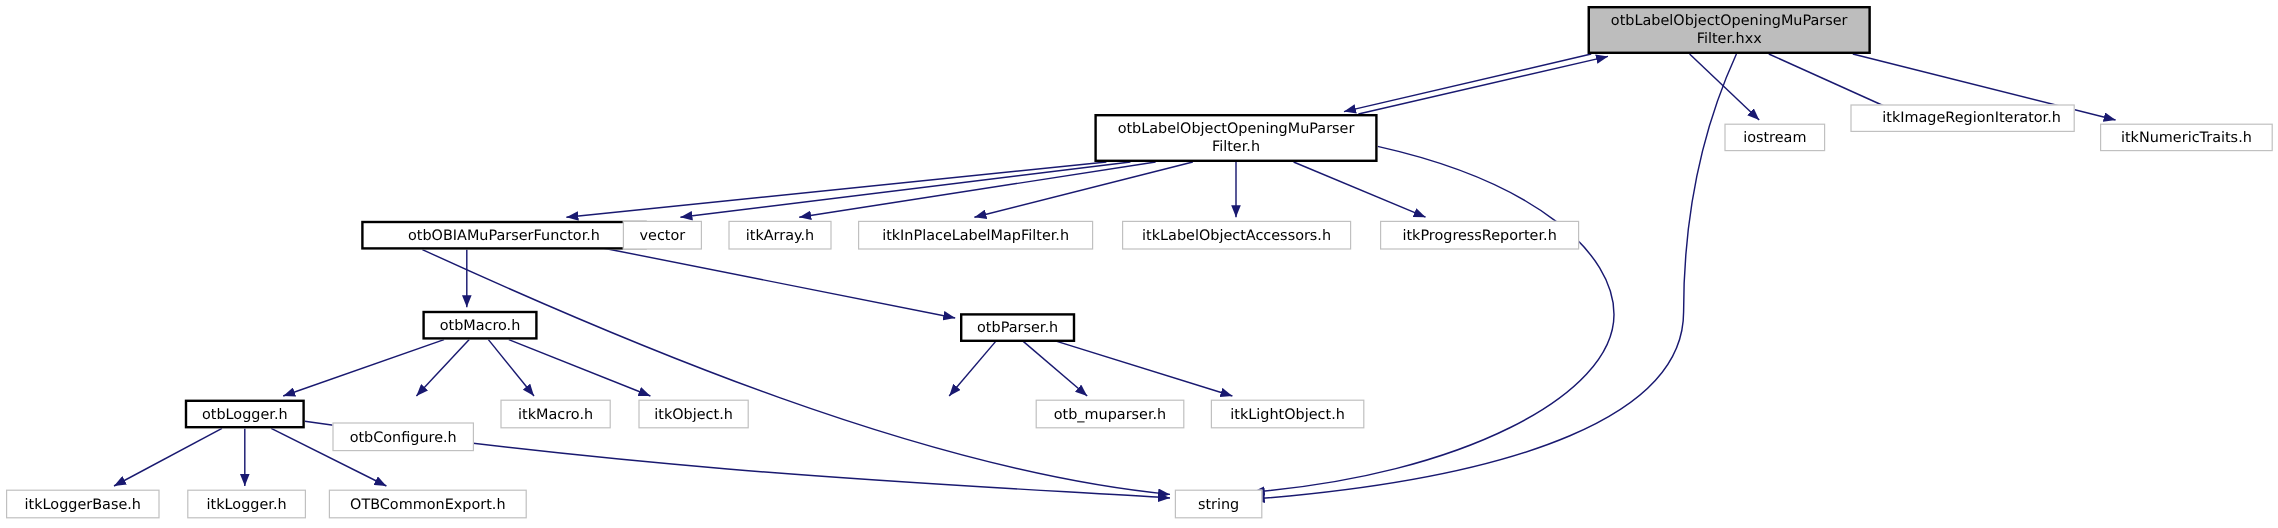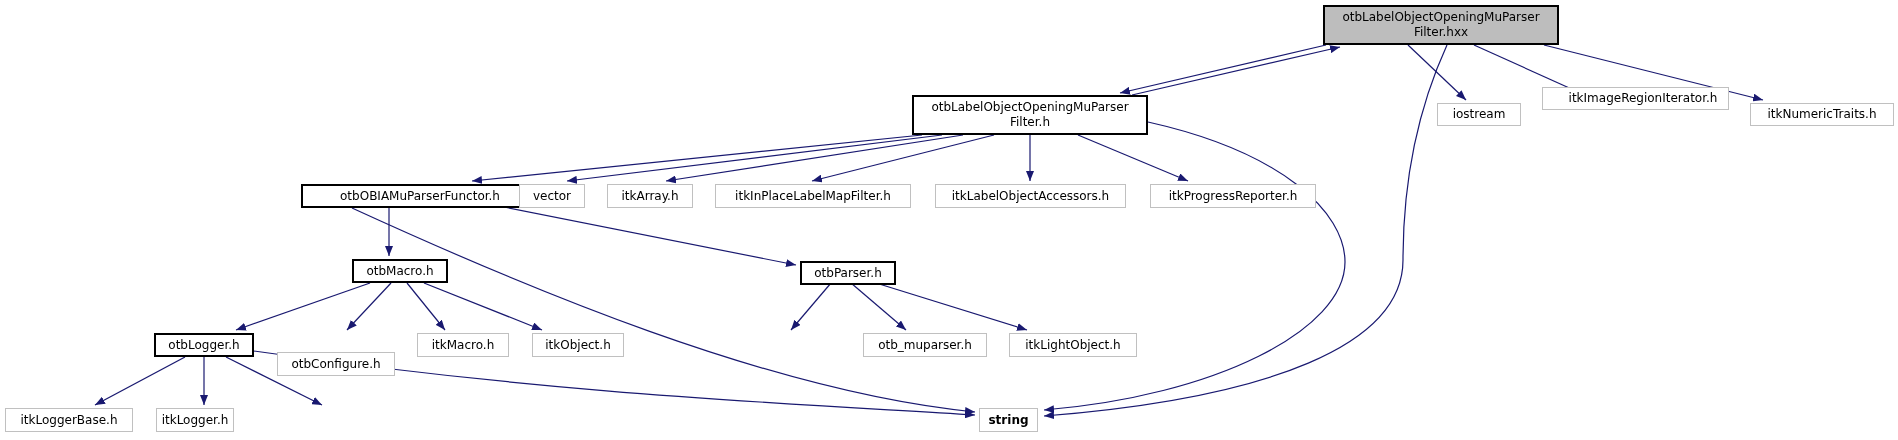--- a/index.html
+++ b/index.html
@@ -72,15 +72,16 @@
     <div class="node plain" style="left: 1150px; top: 184px; width: 166px; height: 24px;">itkProgressReporter.h</div>
     <div class="node strong" style="left: 352px; top: 259px; width: 96px; height: 24px;">otbMacro.h</div>
     <div class="node strong" style="left: 800px; top: 261px; width: 96px; height: 24px;">otbParser.h</div>
     <div class="node strong" style="left: 154px; top: 333px; width: 100px; height: 24px;">otbLogger.h</div>
     <div class="node plain" style="left: 277px; top: 333px; width: 118px; height: 24px; margin-top: 19px;">otbConfigure.h</div>
     <div class="node plain" style="left: 417px; top: 333px; width: 92px; height: 24px;">itkMacro.h</div>
     <div class="node plain" style="left: 532px; top: 333px; width: 92px; height: 24px;">itkObject.h</div>
     <div class="node plain" style="left: 863px; top: 333px; width: 124px; height: 24px;">otb_muparser.h</div>
     <div class="node plain" style="left: 1009px; top: 333px; width: 128px; height: 24px;">itkLightObject.h</div>
     <div class="node plain" style="left: 5px; top: 408px; width: 128px; height: 24px;">itkLoggerBase.h</div>
-    <div class="node plain" style="left: 156px; top: 408px; width: 78px; height: 24px;">itkLogger.h</div>
-    <div class="node plain" style="left: 979px; top: 408px; width: 59px; height: 24px; font-weight: bold;">string</div>
+    <div class="node plain" style="left: 156px; top: 408px; width: 99px; height: 24px;">itkLogger.h</div>
+    <div class="node plain" style="left: 274px; top: 408px; width: 165px; height: 24px;">OTBCommonExport.h</div>
+    <div class="node plain" style="left: 979px; top: 408px; width: 73px; height: 24px;">string</div>
   </div>
 
 </body></html>

